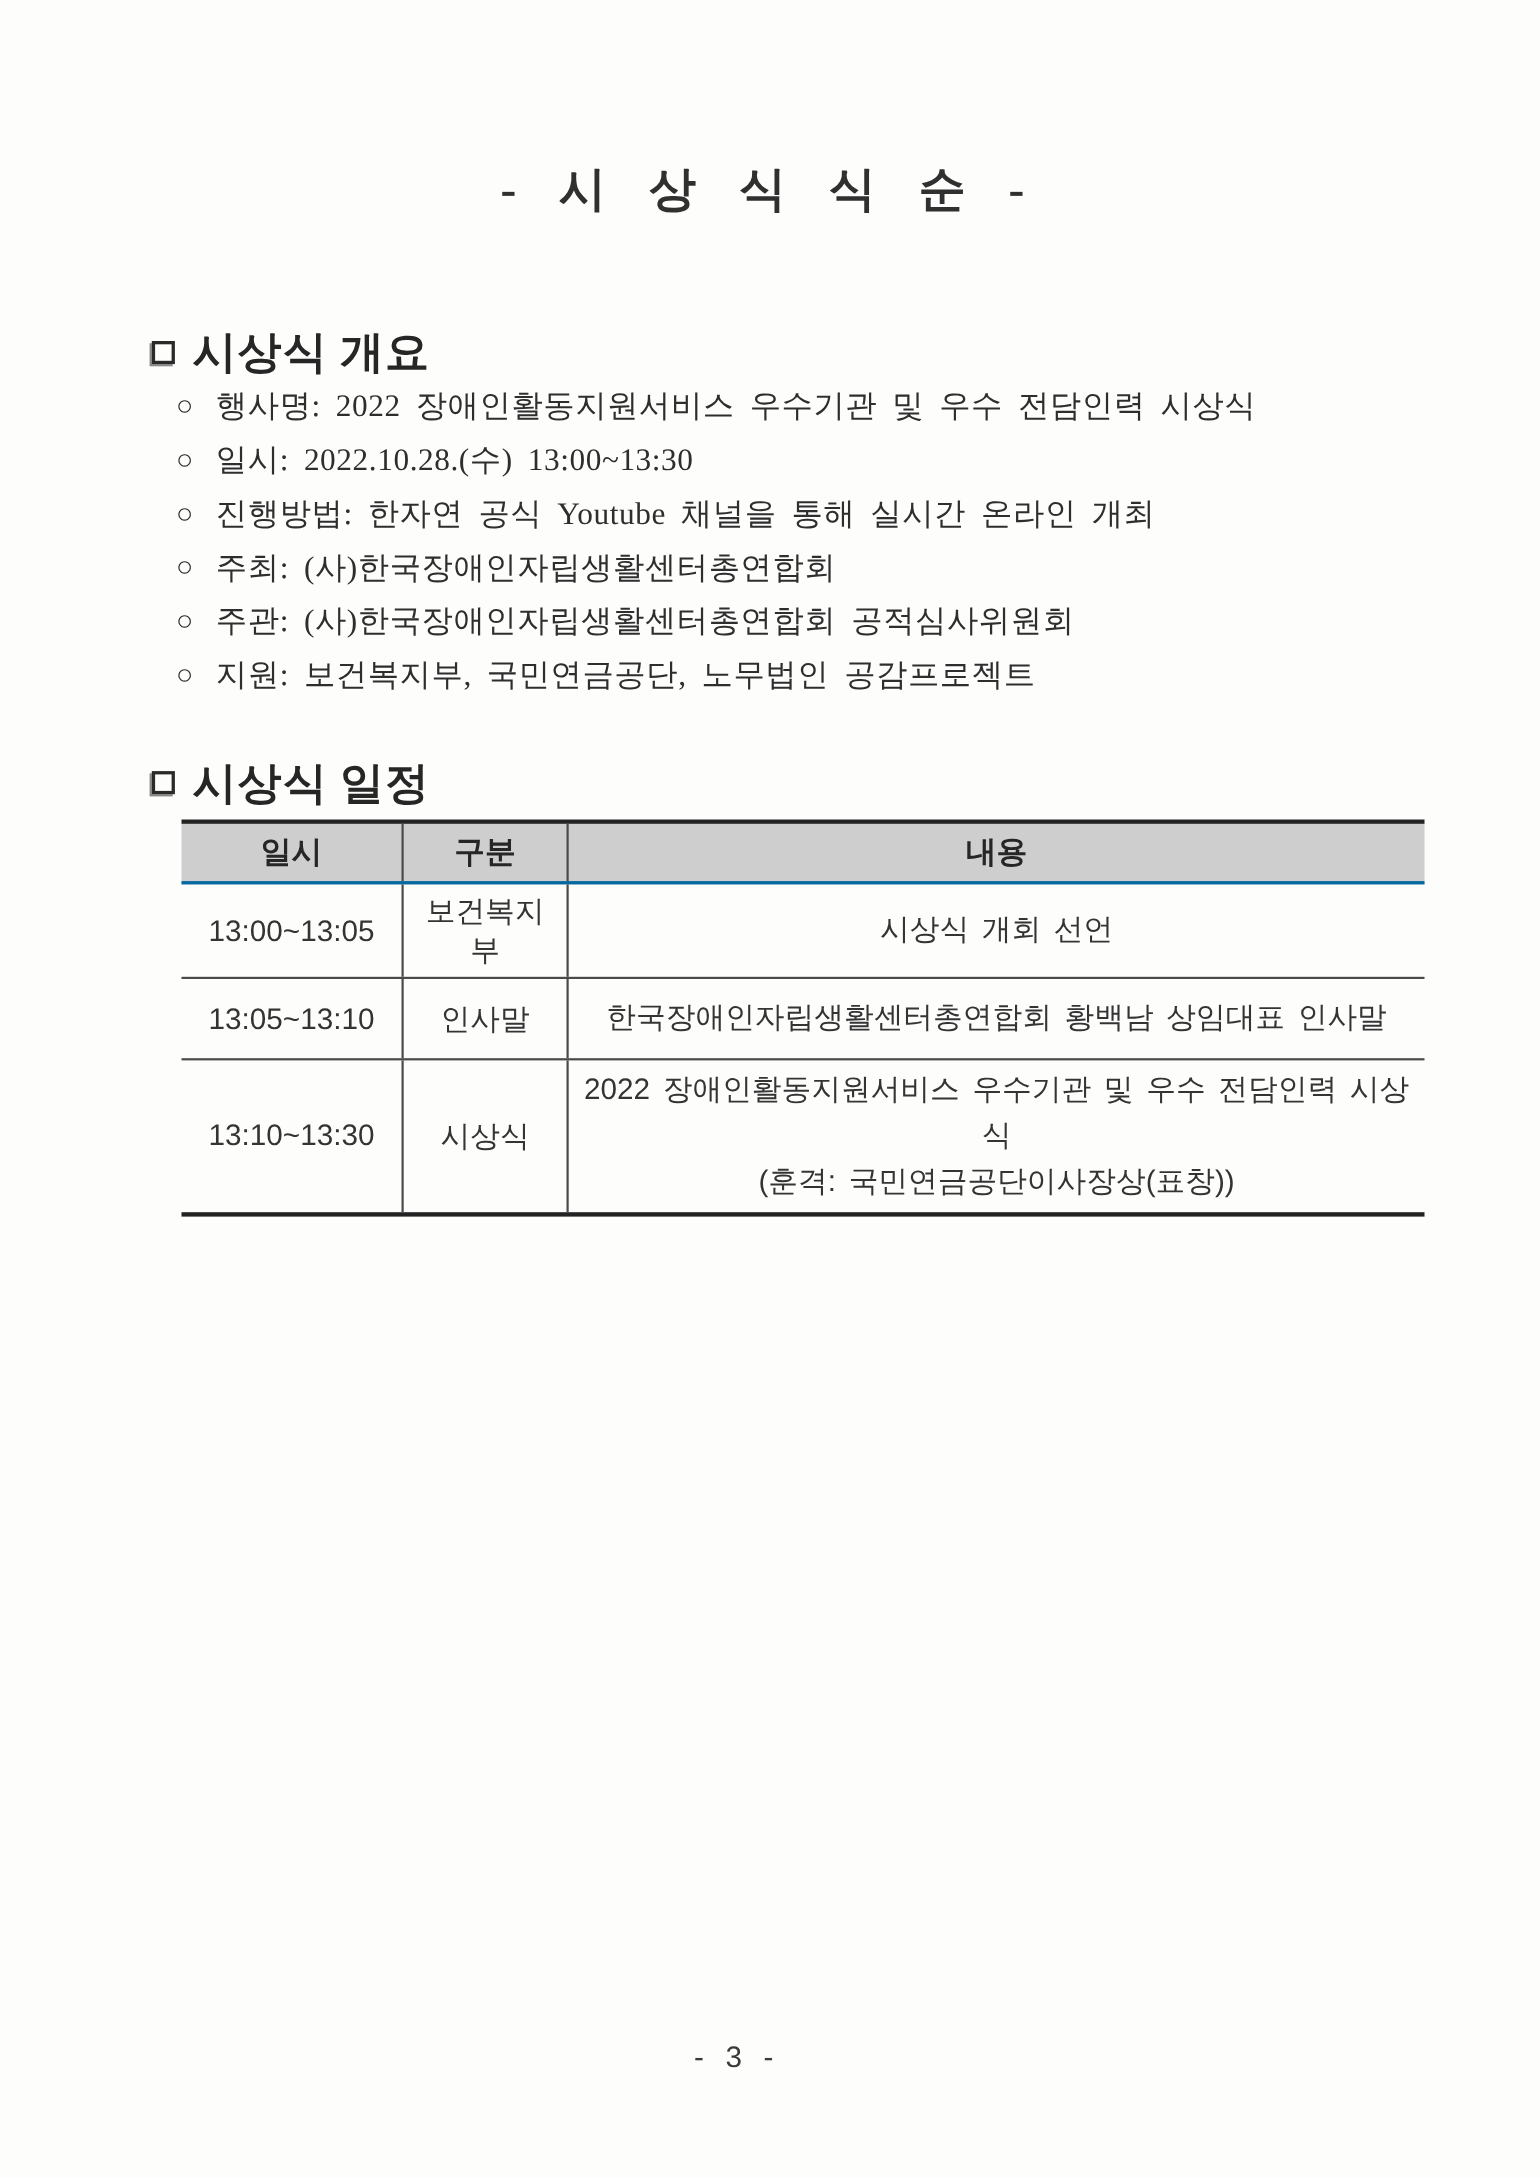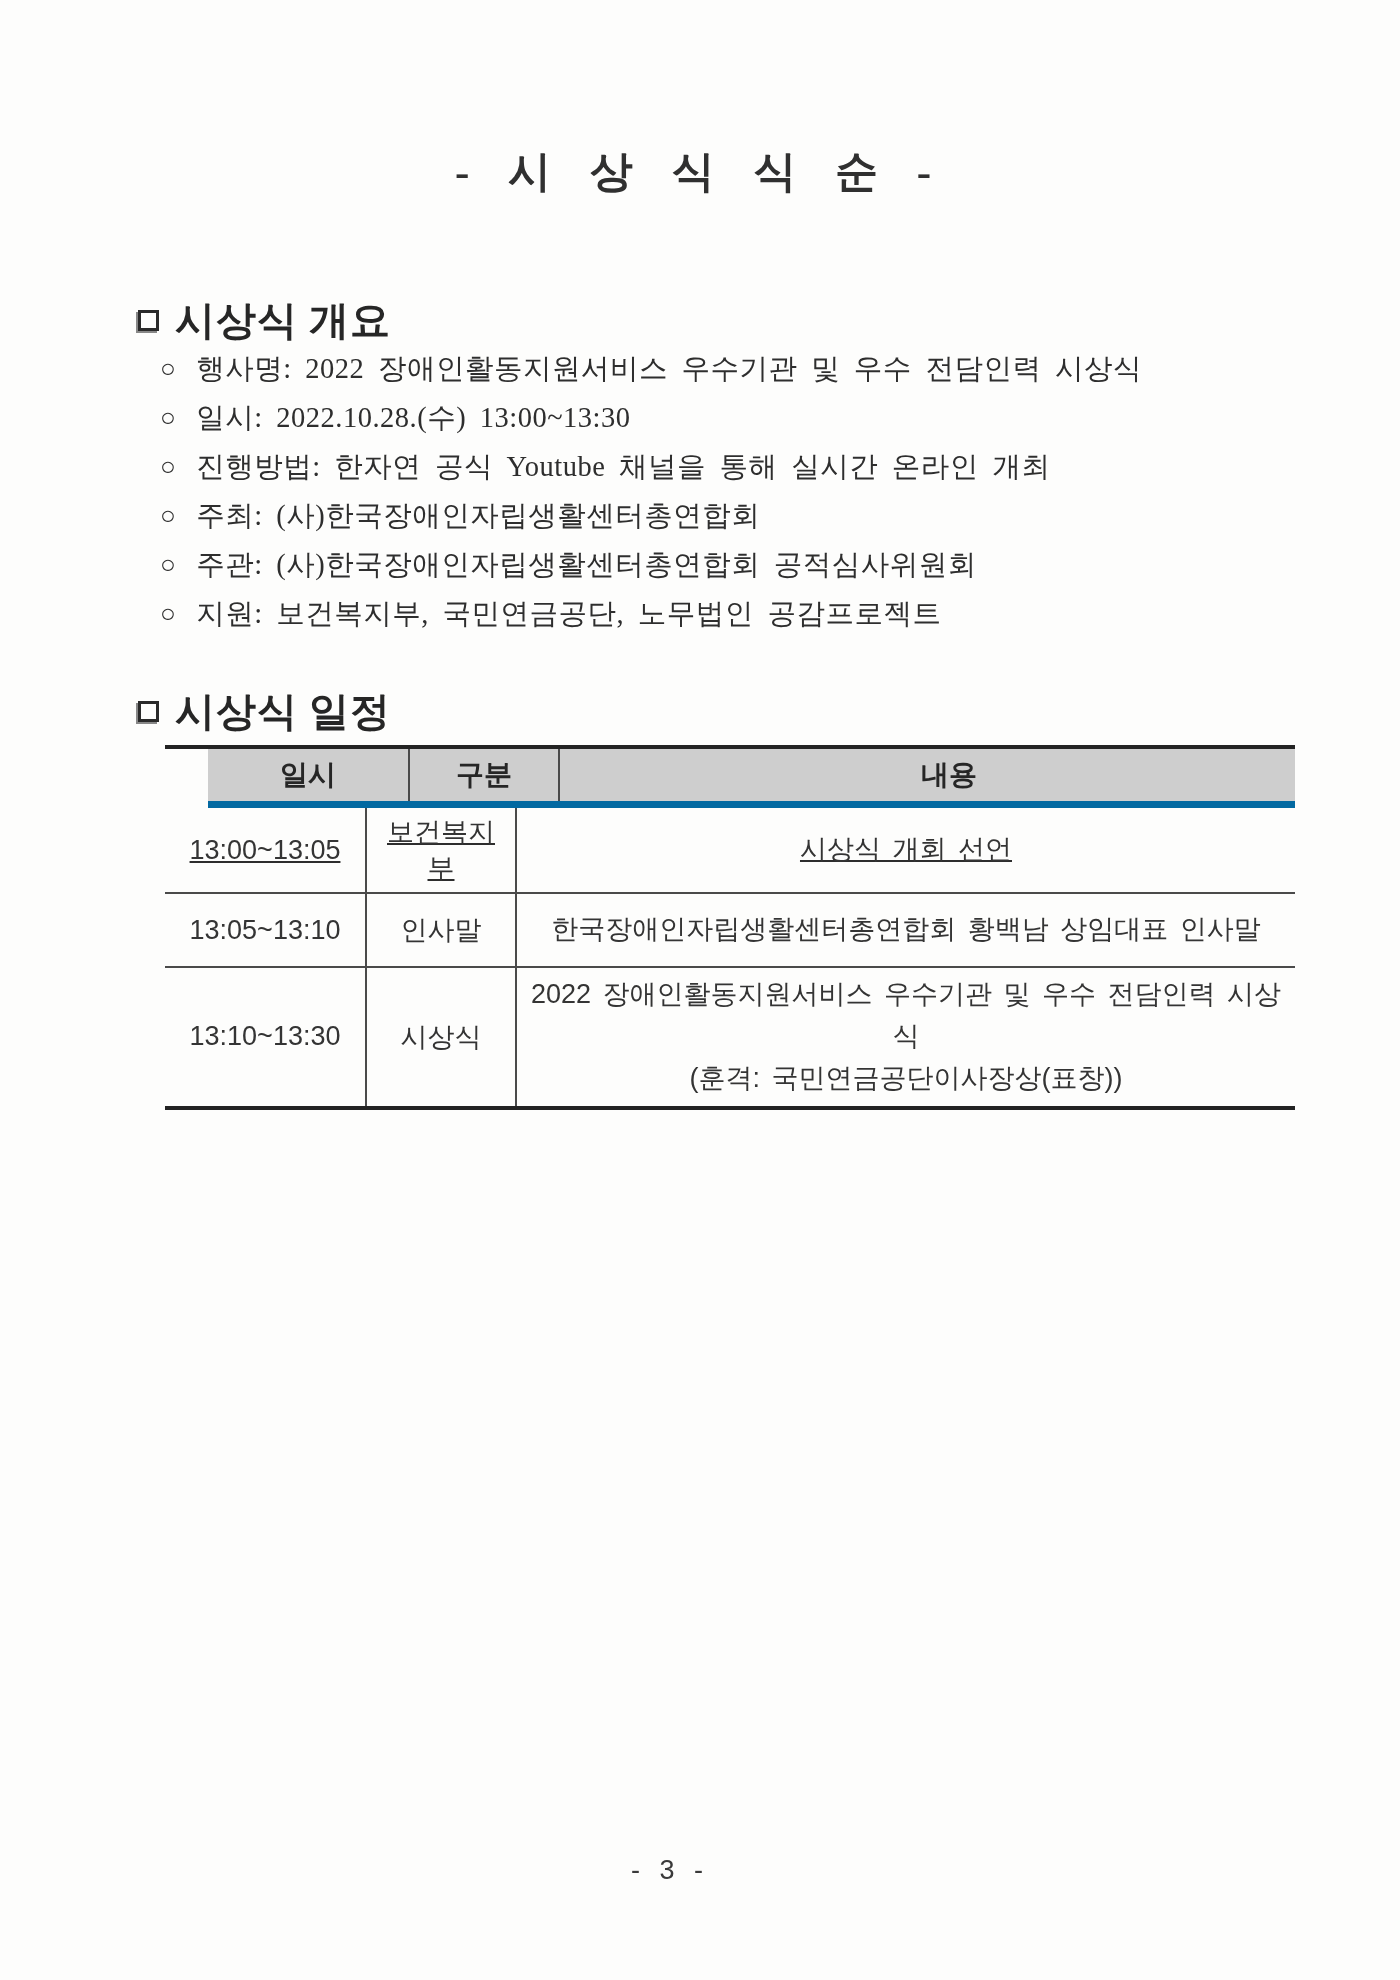--- a/index.html
+++ b/index.html
@@ -79,24 +79,23 @@
     border-top: 4px solid #232323;
     border-bottom: 4px solid #232323;
     font-family: "Liberation Sans", sans-serif;
   }
   .t-row {
     display: grid;
     grid-template-columns: 200px 150px 780px;
   }
   .t-row.header {
     background: #cecece;
-    border-bottom: 7px solid #0369a1;
-    margin-left: 43px;
-  }
-  .t-row.r1 { min-height: 72px; text-decoration: underline; }
+    border-bottom: 3px solid #0369a1;
+  }
+  .t-row.r1 { min-height: 72px; }
   .t-row.r2 { min-height: 72px; border-top: 2px solid #4a4a4a; }
   .t-row.r3 { min-height: 122px; border-top: 2px solid #4a4a4a; }
   .t-cell {
     display: flex;
     flex-direction: column;
     align-items: center;
     justify-content: center;
     text-align: center;
     font-size: 27px;
     color: #343434;

